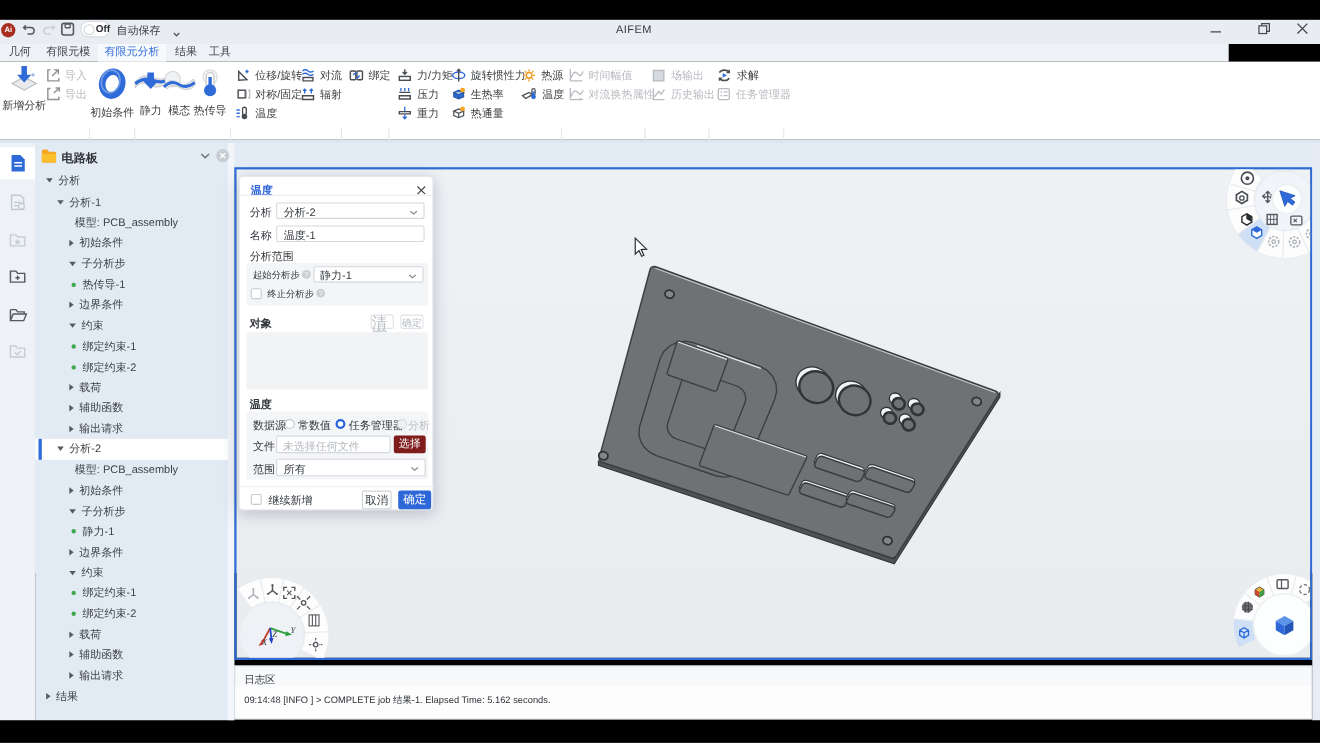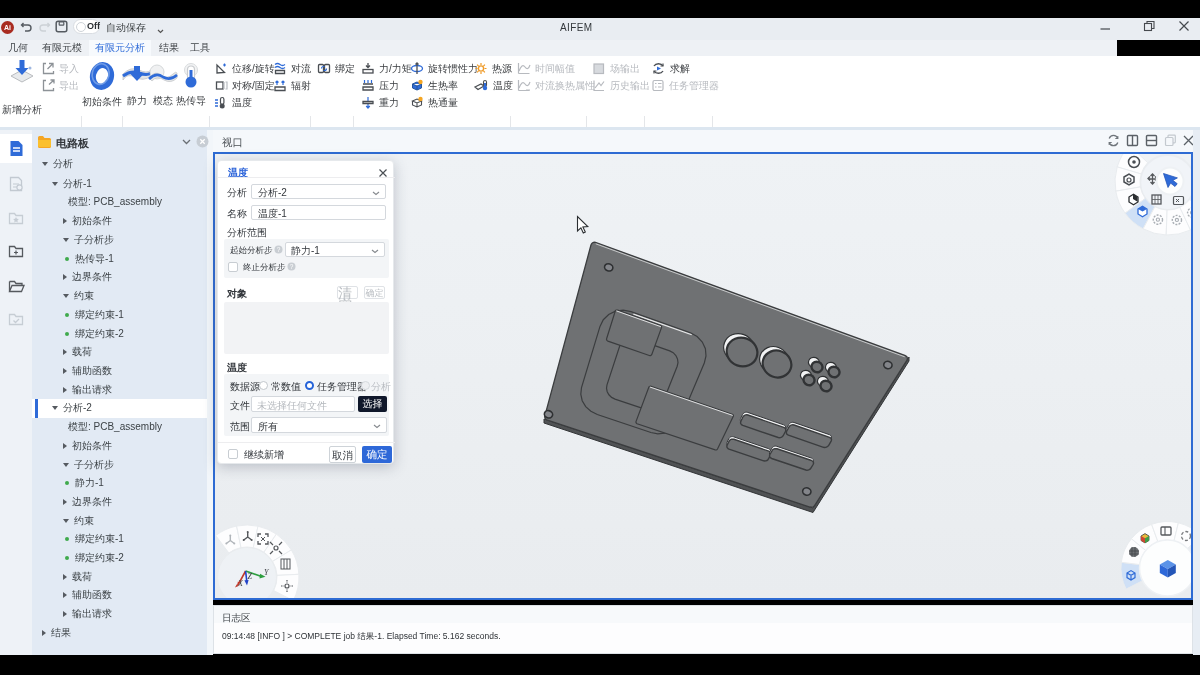--- a/index.html
+++ b/index.html
@@ -69,21 +69,21 @@
  <div class="tab" style="left:155px;width:28px">结果</div>
  <div class="tab" style="left:186px;width:28px">工具</div>
 </div>
 <div id="ribbon">
 <div class="big" style="left:0;top:6">
  <svg width="30" height="30" viewBox="0 0 30 30">
           <path d="M4 20 L15 14 L26 20 L15 26 Z" fill="#e8eaec" stroke="#b9bcbf" stroke-width="1"></path>
           <path d="M12.5 4 h5 v8 h4 L15 19 l-6.5 -7 h4 Z" fill="#2f6bd8"></path>
           <circle cx="23" cy="12" r="1.5" fill="#9fb7e0"></circle>
         </svg>
- <div style="margin-top:17px">新增分析</div>
+ <div style="margin-top:3px">新增分析</div>
 </div>
 <div class="ritem" style="left:42px;top:6px">
         <svg width="13" height="13" viewBox="0 0 13 13">
           <path d="M4 1.5 H1.5 V11.5 H11.5 V9" fill="none" stroke="#8d9297" stroke-width="1.3"></path>
           <path d="M7 1.5 h4 v4 M11 1.5 L5.5 7" fill="none" stroke="#8d9297" stroke-width="1.3"></path>
         </svg>
         <span style="color:#b7babf">导入</span>
       </div>
 <div class="ritem" style="left:42px;top:23px">
         <svg width="13" height="13" viewBox="0 0 13 13">
@@ -293,42 +293,20 @@
         <div class="tree-row" style="top:343.5px;padding-left:33px"><span class="gdot"></span>静力-1</div>
         <div class="tree-row" style="top:362.5px;padding-left:31px"><span class="arr r"></span>边界条件</div>
         <div class="tree-row" style="top:381.0px;padding-left:31px"><span class="arr d"></span>约束</div>
         <div class="tree-row" style="top:399.5px;padding-left:33px"><span class="gdot"></span>绑定约束-1</div>
         <div class="tree-row" style="top:418.5px;padding-left:33px"><span class="gdot"></span>绑定约束-2</div>
         <div class="tree-row" style="top:437.0px;padding-left:31px"><span class="arr r"></span>载荷</div>
         <div class="tree-row" style="top:455.5px;padding-left:31px"><span class="arr r"></span>辅助函数</div>
         <div class="tree-row" style="top:474.5px;padding-left:31px"><span class="arr r"></span>输出请求</div>
         <div class="tree-row" style="top:493.0px;padding-left:10px"><span class="arr r"></span>结果</div>
       </div>
-<div id="vpbar" class="abs" style="left:213px;top:0;width:980px;height:22px;background:#f5f8fb">
- <div class="abs" style="left:9px;top:6px;font-size:10.5px;color:#4a4f54">视口</div>
- <svg class="abs" style="left:894px;top:4px" width="13" height="13" viewBox="0 0 13 13">
-          <path d="M2.2 4.5 A4.5 4.5 0 0 1 10.8 4.5 M10.8 8.5 A4.5 4.5 0 0 1 2.2 8.5" fill="none" stroke="#6f757b" stroke-width="1.3"></path>
-          <path d="M10.8 2 v2.5 h-2.5 M2.2 11 v-2.5 h2.5" fill="none" stroke="#6f757b" stroke-width="1.1"></path>
-        </svg>
- <svg class="abs" style="left:913px;top:4px" width="13" height="13">
-          <rect x="1.5" y="1.5" width="10" height="10" rx="1" fill="none" stroke="#5b6167" stroke-width="1.4"></rect>
-          <path d="M6.5 1.5 v10" stroke="#5b6167" stroke-width="1.4"></path>
-        </svg>
- <svg class="abs" style="left:932px;top:4px" width="13" height="13">
-          <rect x="1.5" y="1.5" width="10" height="10" rx="1" fill="none" stroke="#5b6167" stroke-width="1.4"></rect>
-          <path d="M1.5 6.5 h10" stroke="#5b6167" stroke-width="1.4"></path>
-        </svg>
- <svg class="abs" style="left:951px;top:4px" width="13" height="13">
-          <rect x="1.5" y="3.5" width="7.5" height="8" rx="1" fill="none" stroke="#c3c9cf" stroke-width="1.2"></rect>
-          <path d="M4 3.5 V2 a0.8 0.8 0 0 1 0.8 -0.8 H10.5 a0.8 0.8 0 0 1 0.8 0.8 V8 a0.8 0.8 0 0 1 -0.8 0.8 H9" fill="none" stroke="#c3c9cf" stroke-width="1.2"></path>
-        </svg>
- <svg class="abs" style="left:969px;top:4px" width="13" height="13">
-          <path d="M2 2 L11 11 M11 2 L2 11" stroke="#5b6167" stroke-width="1.3"></path>
-        </svg>
-</div>
 <div id="vpbox" class="abs" style="left:213px;top:22px;width:980px;height:448px;border:2px solid #2e6bd3;background:linear-gradient(180deg,#eff2f5,#e9ecef)"></div>
 <svg id="scene" class="abs" style="left:215px;top:24px" width="976" height="444" viewBox="215 154 976 444">
         <path d="M544.0 419.0L813.0 508.0L909.0 357.0L909.0 361.0L813.0 512.5L544.0 423.0Z" fill="#505254" stroke="#333537" stroke-width="1"></path>
 <path d="M905.4 355.7L906.4 356.3L907.1 357.1L907.4 358.2L907.3 359.4L906.7 360.6L814.6 505.5L814.0 506.2L813.1 506.8L812.0 507.1L810.9 507.2L809.9 507.0L547.4 420.1L546.4 419.6L545.6 418.9L545.0 418.0L544.7 417.0L544.8 416.0L590.9 245.3L591.4 244.0L592.3 243.0L593.5 242.4L594.8 242.2L596.1 242.5Z" fill="#6f7173" stroke="#3b3d3f" stroke-width="1.3"></path>
 <path d="M595.7 243.8L904.7 356.8" stroke="#c7c9ca" stroke-width="1" fill="none"></path>
 <path d="M690.4 332.8L697.1 336.5L702.3 342.0L705.4 348.7L706.0 355.9L704.3 363.0L679.8 421.0L676.3 426.5L671.1 430.6L664.7 433.1L657.8 433.8L650.9 432.5L597.3 414.5L590.9 411.3L585.7 406.6L582.2 400.7L580.8 394.2L581.5 387.7L600.0 326.4L603.3 319.7L608.7 314.5L615.5 311.2L623.2 310.2L631.0 311.7Z M669.7 350.9L673.2 352.7L675.9 355.5L677.5 358.9L678.0 362.6L677.2 366.2L662.3 403.7L660.5 406.6L657.8 408.9L654.5 410.3L650.8 410.6L647.1 409.9L615.0 399.1L611.6 397.4L608.9 394.8L607.2 391.7L606.5 388.2L607.0 384.8L619.7 346.1L621.4 342.8L624.2 340.2L627.7 338.6L631.6 338.1L635.5 338.9Z" fill="#6f7173" fill-rule="evenodd" stroke="#3b3d3f" stroke-width="1.2"></path>
 <path d="M633.4 314.1L691.7 334.8" stroke="#e8e9ea" stroke-width="1.2" fill="none"></path>
 <path d="M660.3 325.2L660.9 325.5L661.3 326.0L661.6 326.5L661.6 327.1L661.5 327.7L651.8 354.4L651.5 354.9L651.1 355.3L650.5 355.6L649.9 355.6L649.3 355.5L607.9 341.1L607.4 340.8L606.9 340.4L606.7 339.8L606.5 339.2L606.6 338.7L615.2 311.3L615.4 310.7L615.9 310.3L616.4 310.0L617.0 310.0L617.7 310.1Z" fill="#6f7173" stroke="#3b3d3f" stroke-width="1.2"></path>
 <path d="M616.4 310.9L660.9 326.7" stroke="#dfe0e1" stroke-width="1" fill="none"></path>
 <path d="M732.3 414.2L732.8 414.4L733.1 414.8L733.4 415.3L733.4 415.8L733.3 416.3L717.5 449.0L717.2 449.4L716.8 449.7L716.3 449.9L715.7 450.0L715.2 449.9L637.1 423.7L636.6 423.4L636.2 423.0L636.0 422.6L635.9 422.1L636.0 421.6L648.8 387.3L649.0 386.9L649.5 386.5L650.0 386.3L650.6 386.2L651.1 386.3Z" fill="#6f7173" stroke="#3b3d3f" stroke-width="1.2"></path>
@@ -495,21 +473,21 @@
         <div class="abs" style="left:41px;top:220px;width:9px;height:9px;border:1px solid #c2c7cc;border-radius:50%;background:#fff"></div>
         <div class="abs" style="left:53px;top:219px;font-size:10px">常数值</div>
         <div class="abs" style="left:87px;top:220px;width:9px;height:9px;border:2.8px solid #2563d9;border-radius:50%;background:#fff"></div>
         <div class="abs" style="left:99px;top:219px;font-size:10px;white-space:nowrap">任务管理器</div>
         <div class="abs" style="left:143px;top:220px;width:9px;height:9px;border:1px solid #d6dade;border-radius:50%;background:#eef0f2"></div>
         <div class="abs" style="left:153px;top:219px;color:#b9bdc2;font-size:10px">分析</div>
         <div class="abs" style="left:12px;top:238px;font-size:10px">文件</div>
         <div class="abs" style="left:33px;top:235px;width:104px;height:16px;border:1px solid #d4d8dd;border-radius:2px;background:#fff;color:#b4b8bd;font-size:10px">
           <span style="position:absolute;left:5px;top:2px">未选择任何文件</span>
         </div>
-        <div class="abs" style="left:140px;top:235px;width:29px;height:16px;background:#0f172a;border-radius:2px;color:#fff;text-align:center;line-height:16px;font-size:10px">选择</div>
+        <div class="abs" style="left:140px;top:235px;width:29px;height:16px;background:#7f1d1d;border-radius:2px;color:#fff;text-align:center;line-height:16px;font-size:10px">选择</div>
         <div class="abs" style="left:12px;top:259px;font-size:10px">范围</div>
         <div class="abs" style="left:33px;top:256px;width:136px;height:16px;border:1px solid #d4d8dd;border-radius:2px;background:#fff">
           <span style="position:absolute;left:6px;top:2px">所有</span>
           <svg style="position:absolute;right:5px;top:6px" width="8" height="5">
             <path d="M1 1 L4 3.5 L7 1" stroke="#85898e" fill="none" stroke-width="1.1"></path>
           </svg>
         </div>
         <div class="abs" style="left:0;top:281px;width:177px;height:1px;background:#ededef"></div>
         <div class="abs" style="left:10px;top:288px;width:10px;height:10px;border:1px solid #c8cdd2;border-radius:2px;background:#fff"></div>
         <div class="abs" style="left:26px;top:287px">继续新增</div>

